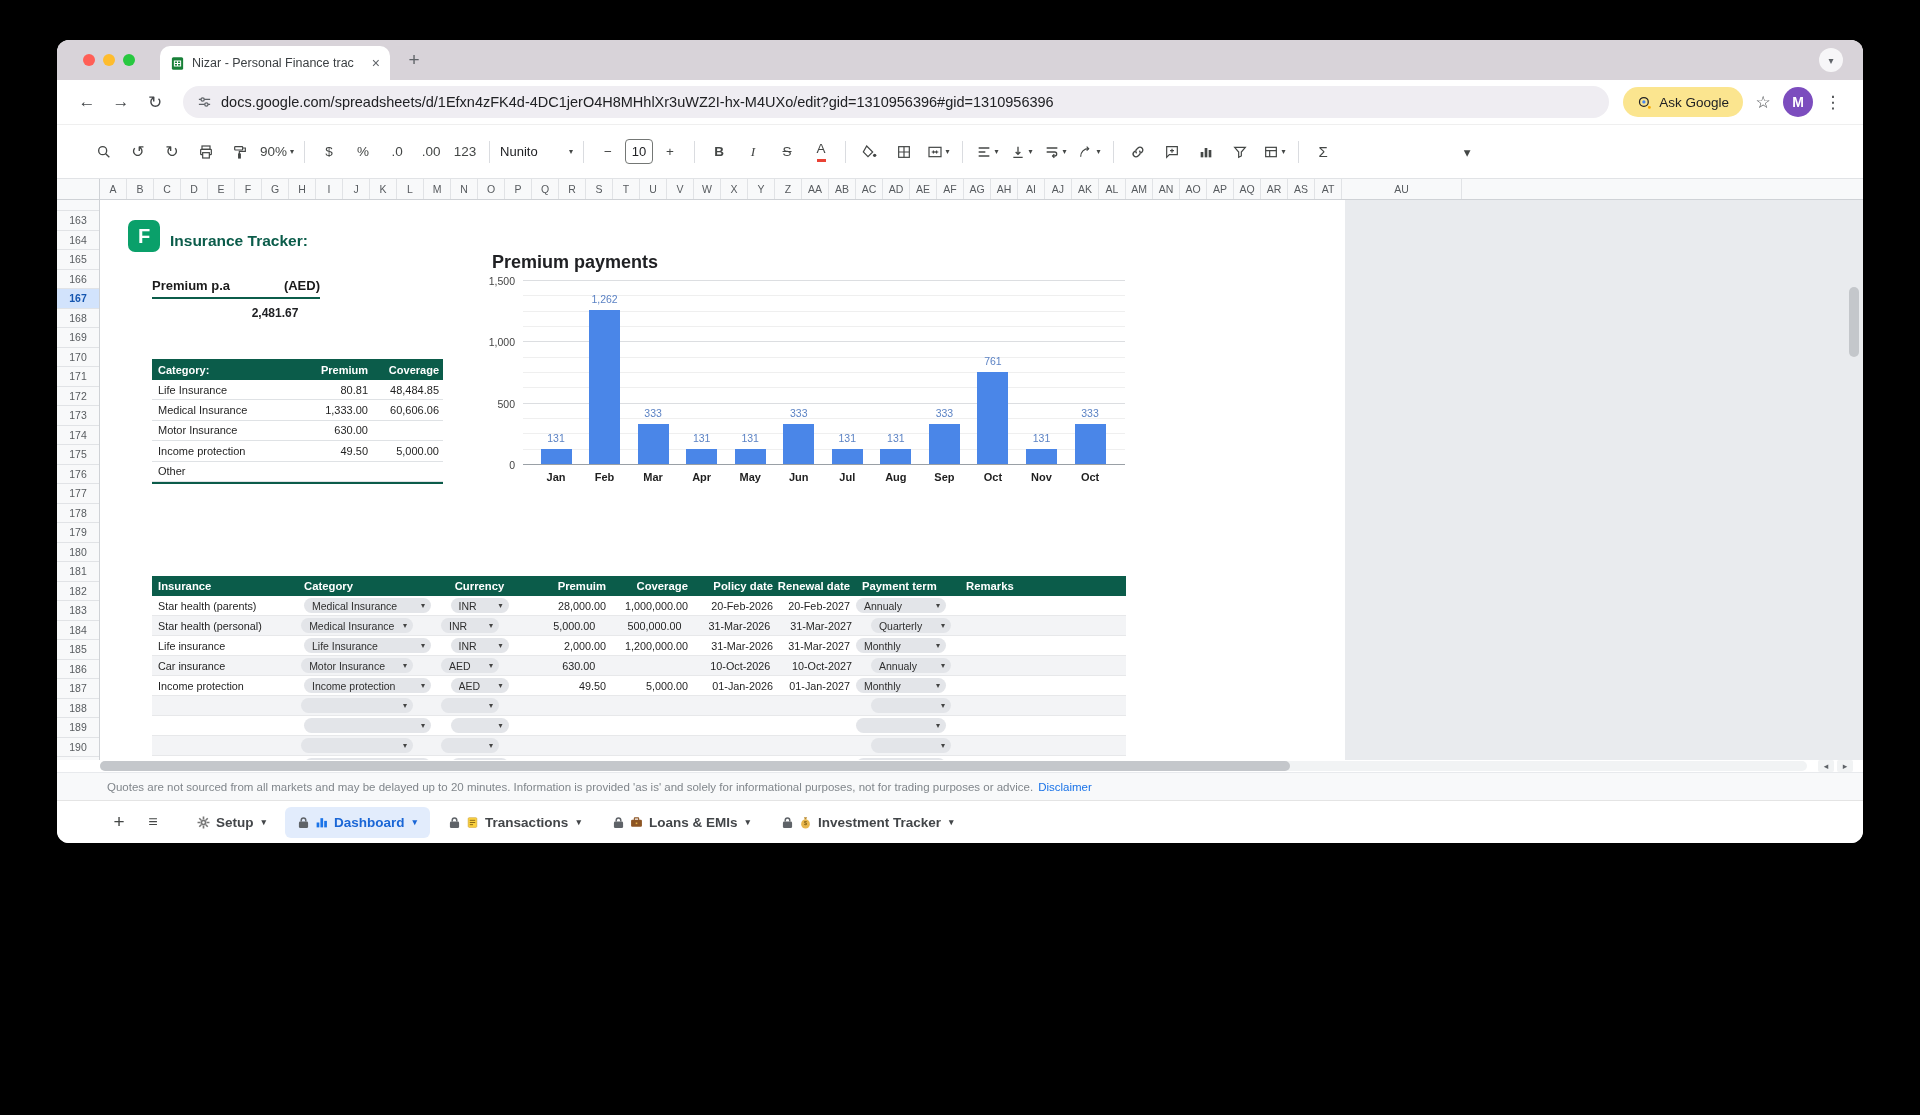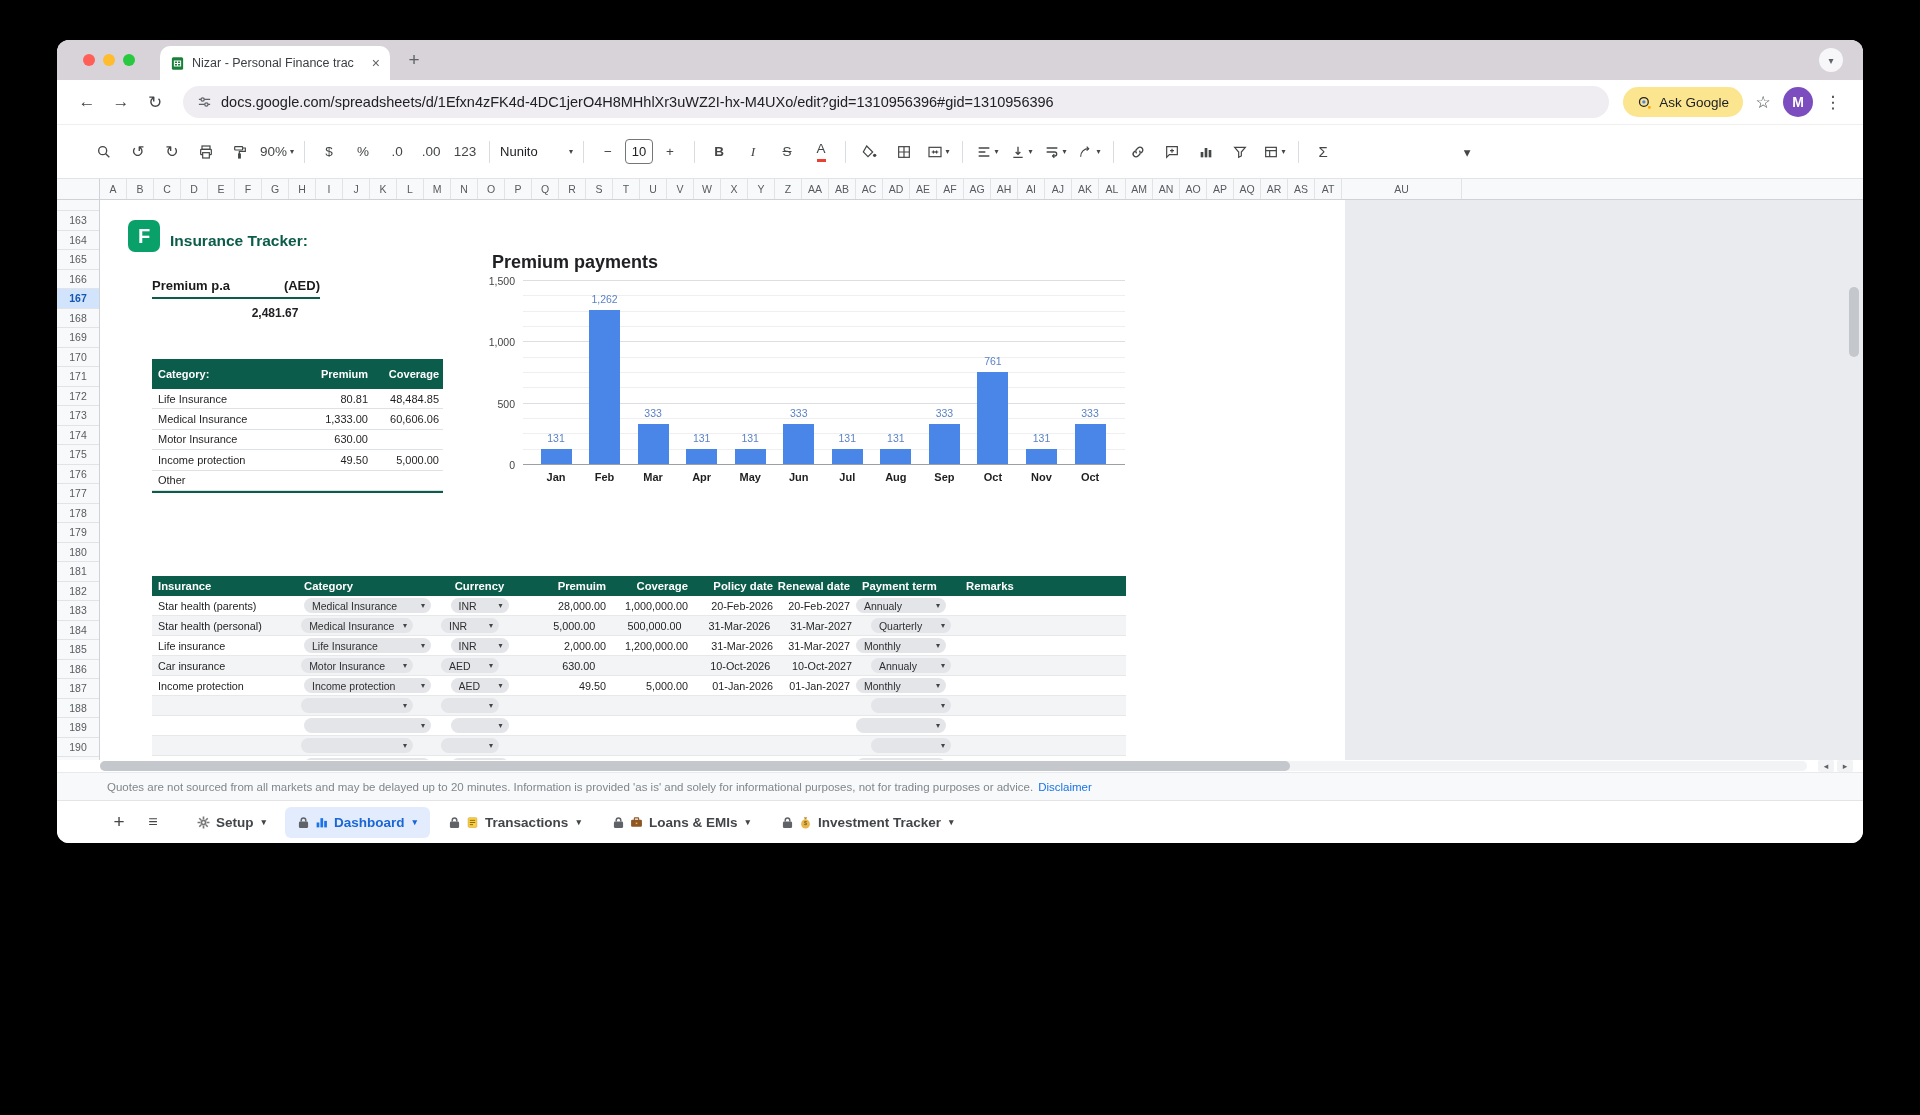--- a/index.html
+++ b/index.html
@@ -64,21 +64,21 @@
   
   .logo{position:absolute;left:28px;top:20px;width:32px;height:32px;border-radius:7px;background:#0aa06a;
     color:#fff;font-weight:800;font-size:20px;display:flex;align-items:center;justify-content:center;}
   .sheet-title{position:absolute;left:70px;top:32px;font-weight:700;font-size:15.5px;color:#0b5c4a;}
   .prem-head{position:absolute;left:52px;top:78px;width:168px;display:flex;justify-content:space-between;
     font-weight:700;font-size:13px;color:#1b1b1b;border-bottom:2px solid #0b5c4a;padding-bottom:4px;}
   .prem-total{position:absolute;left:75px;top:106px;width:200px;text-align:center;font-weight:800;
     font-size:12px;color:#202124;}
   .cat-table{position:absolute;left:52px;top:159px;width:291px;}
   .cat-row{display:flex;height:19.4px;align-items:center;border-bottom:1px solid #dfe2e5;font-size:11px;color:#1f1f1f;}
-  .cat-head{background:#0b5c4a;color:#fff;font-weight:700;border-bottom:none;height:30px;}
+  .cat-head{background:#0b5c4a;color:#fff;font-weight:700;border-bottom:none;height:21px;}
   .cc{display:block;}
   .cc0{width:140px;padding-left:6px;box-sizing:border-box;}
   .cc1{width:76px;text-align:right;}
   .cc2{width:75px;text-align:right;padding-right:4px;box-sizing:border-box;}
   .dark-bottom{height:2px;background:#0b5c4a;}
   
   .chart-title{position:absolute;left:392px;top:52px;font-weight:700;font-size:18px;color:#202124;}
   .plot{position:absolute;left:423px;top:81px;width:602px;height:184px;overflow:visible;}
   .gl{position:absolute;left:0;right:0;height:1px;background:#efefef;}
   .glmaj{background:#dcdee1;}

